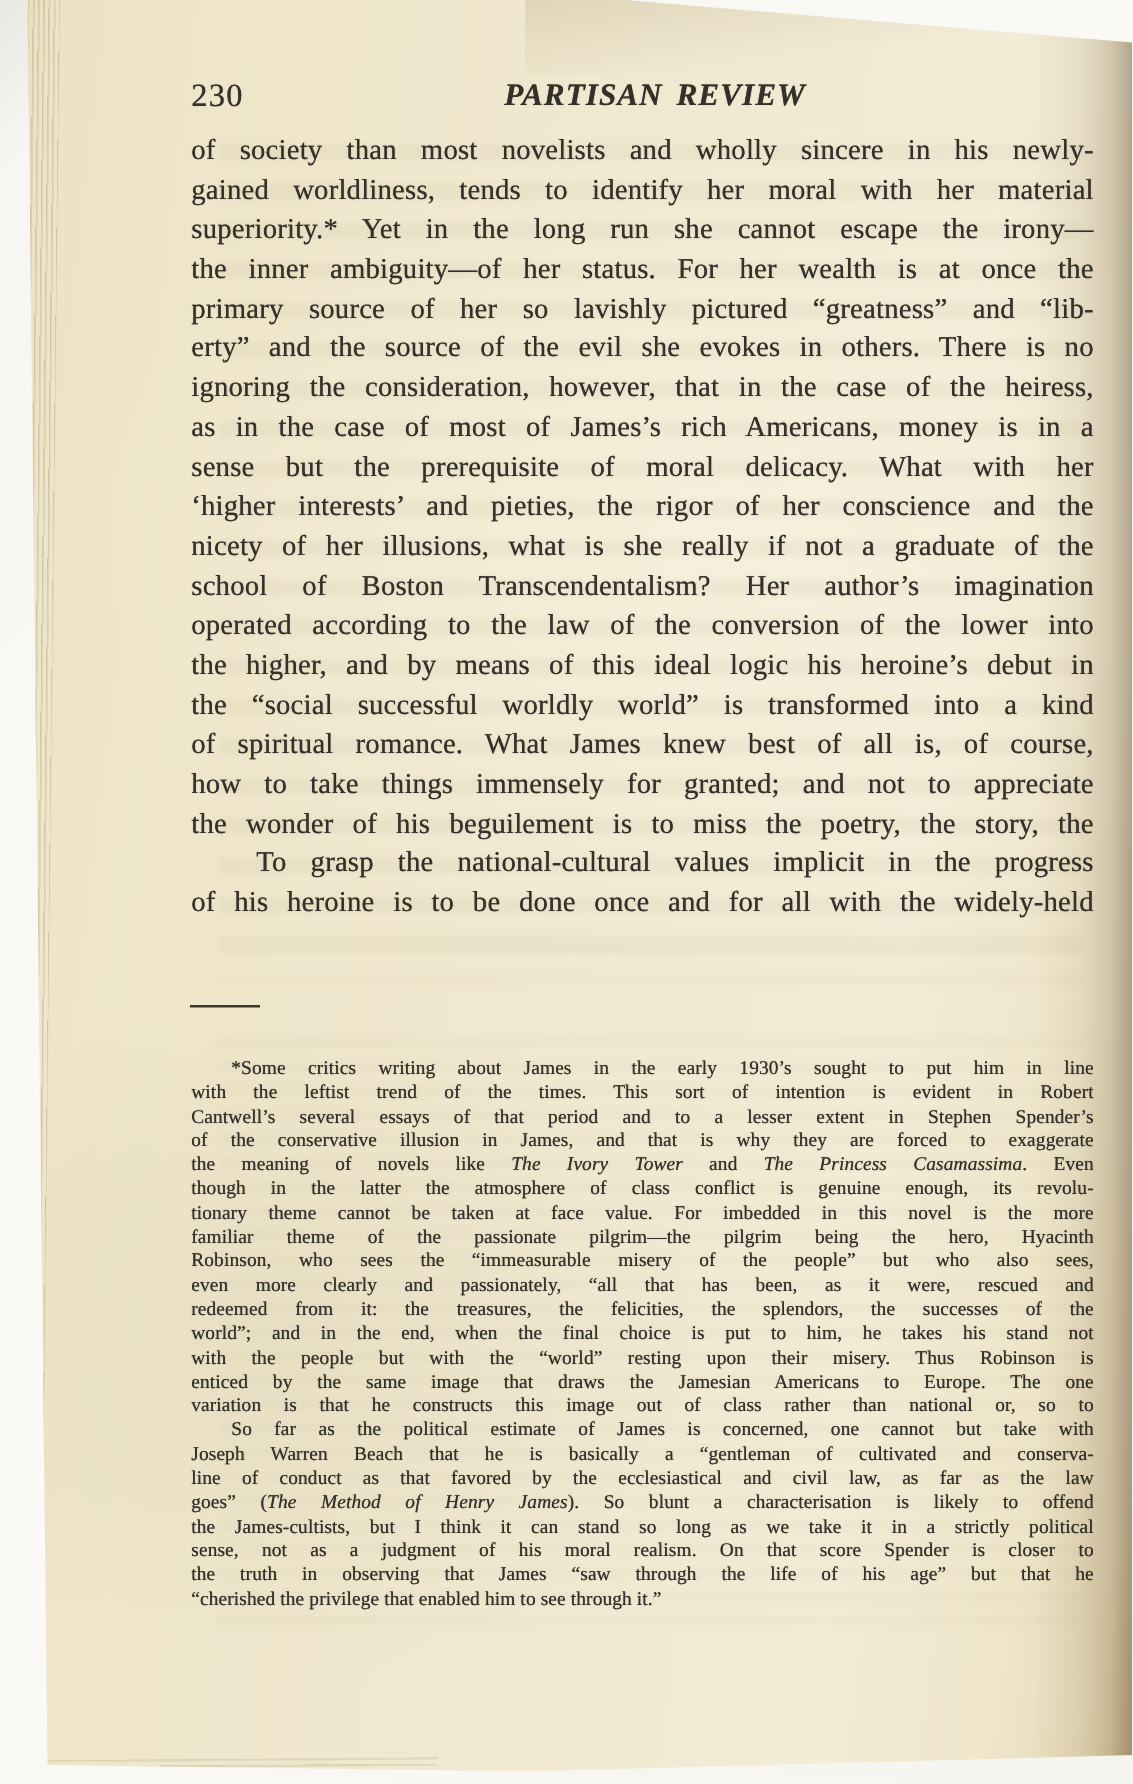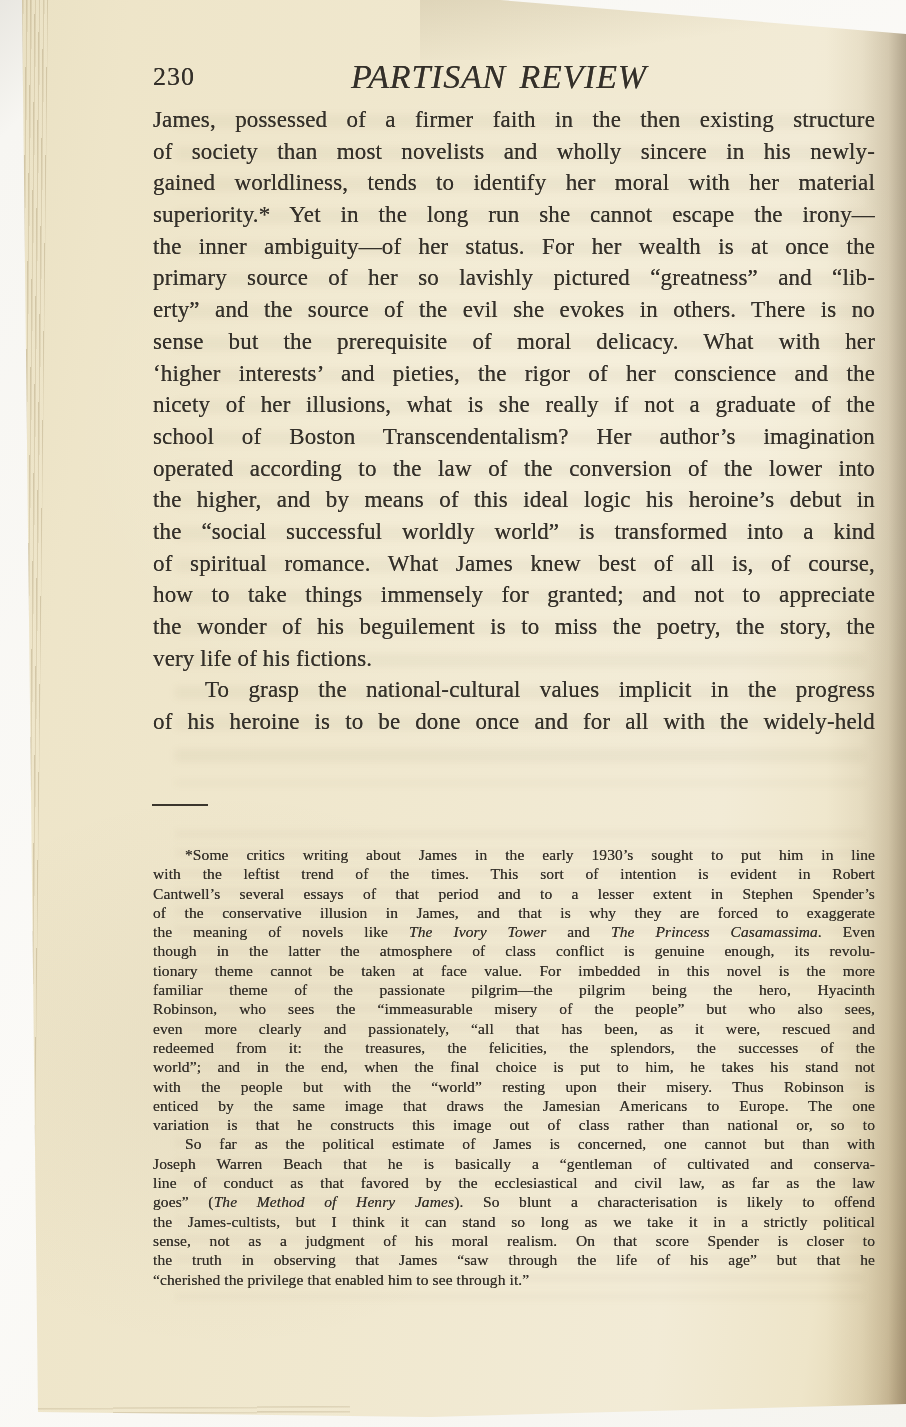--- a/index.html
+++ b/index.html
@@ -82,24 +82,24 @@
   .ink { color: #34302a; text-shadow: 0 0 0.55px rgba(52, 48, 40, 0.85); }
 
   .page-number {
     position: absolute;
     left: 153px; top: 63px;
     font-size: 26px; line-height: 28px;
     letter-spacing: 1px;
   }
   .running-header {
     position: absolute;
-    left: 138px; top: 63px; width: 722px;
+    left: 163px; top: 63px; width: 722px;
     text-align: center;
-    font-size: 34px; line-height: 28px;
-    font-weight: normal; font-style: italic;
+    font-size: 25px; line-height: 28px;
+    font-weight: bold; font-style: italic;
     letter-spacing: 0.8px;
     word-spacing: 4px;
   }
 
   .body-text {
     position: absolute;
     left: 153px; top: 104px; width: 722px;
     font-size: 23px;
     letter-spacing: 0.15px;
   }
@@ -140,38 +140,38 @@
     <div class="ghost-body"></div>
     <div class="ghost-foot"></div>
     <div class="top-shade"></div>
     <div class="gutter"></div>
 
     <div class="page-number ink">230</div>
 
     <div class="running-header ink">PARTISAN REVIEW</div>
 
     <div class="body-text ink">
-        <div class="line">James, possessed of a firmer faith in the then existing structure</div>
         <div class="line">of society than most novelists and wholly sincere in his newly-</div>
         <div class="line">gained worldliness, tends to identify her moral with her material</div>
         <div class="line">superiority.* Yet in the long run she cannot escape the irony—</div>
         <div class="line">the inner ambiguity—of her status. For her wealth is at once the</div>
         <div class="line">primary source of her so lavishly pictured “greatness” and “lib-</div>
         <div class="line">erty” and the source of the evil she evokes in others. There is no</div>
+        <div class="line">ignoring the consideration, however, that in the case of the heiress,</div>
+        <div class="line">as in the case of most of James’s rich Americans, money is in a</div>
         <div class="line">sense but the prerequisite of moral delicacy. What with her</div>
         <div class="line">‘higher interests’ and pieties, the rigor of her conscience and the</div>
         <div class="line">nicety of her illusions, what is she really if not a graduate of the</div>
         <div class="line">school of Boston Transcendentalism? Her author’s imagination</div>
         <div class="line">operated according to the law of the conversion of the lower into</div>
         <div class="line">the higher, and by means of this ideal logic his heroine’s debut in</div>
         <div class="line">the “social successful worldly world” is transformed into a kind</div>
         <div class="line">of spiritual romance. What James knew best of all is, of course,</div>
         <div class="line">how to take things immensely for granted; and not to appreciate</div>
         <div class="line">the wonder of his beguilement is to miss the poetry, the story, the</div>
-        <div class="line noj">very life of his fictions.</div>
         <div class="line ind">To grasp the national-cultural values implicit in the progress</div>
         <div class="line">of his heroine is to be done once and for all with the widely-held</div>
       </div>
 
     <div class="footnote-rule"></div>
 
     <div class="footnote-text ink">
         <div class="line ind">*Some critics writing about James in the early 1930’s sought to put him in line</div>
         <div class="line">with the leftist trend of the times. This sort of intention is evident in Robert</div>
         <div class="line">Cantwell’s several essays of that period and to a lesser extent in Stephen Spender’s</div>
@@ -180,21 +180,21 @@
         <div class="line">though in the latter the atmosphere of class conflict is genuine enough, its revolu-</div>
         <div class="line">tionary theme cannot be taken at face value. For imbedded in this novel is the more</div>
         <div class="line">familiar theme of the passionate pilgrim—the pilgrim being the hero, Hyacinth</div>
         <div class="line">Robinson, who sees the “immeasurable misery of the people” but who also sees,</div>
         <div class="line">even more clearly and passionately, “all that has been, as it were, rescued and</div>
         <div class="line">redeemed from it: the treasures, the felicities, the splendors, the successes of the</div>
         <div class="line">world”; and in the end, when the final choice is put to him, he takes his stand not</div>
         <div class="line">with the people but with the “world” resting upon their misery. Thus Robinson is</div>
         <div class="line">enticed by the same image that draws the Jamesian Americans to Europe. The one</div>
         <div class="line">variation is that he constructs this image out of class rather than national or, so to</div>
-        <div class="line ind">So far as the political estimate of James is concerned, one cannot but than with</div>
+        <div class="line ind">So far as the political estimate of James is concerned, one cannot but take with</div>
         <div class="line">Joseph Warren Beach that he is basically a “gentleman of cultivated and conserva-</div>
         <div class="line">line of conduct as that favored by the ecclesiastical and civil law, as far as the law</div>
         <div class="line">goes” (<i>The Method of Henry James</i>). So blunt a characterisation is likely to offend</div>
         <div class="line">the James-cultists, but I think it can stand so long as we take it in a strictly political</div>
         <div class="line">sense, not as a judgment of his moral realism. On that score Spender is closer to</div>
         <div class="line">the truth in observing that James “saw through the life of his age” but that he</div>
         <div class="line noj">“cherished the privilege that enabled him to see through it.”</div>
       </div>
   </div>
 

